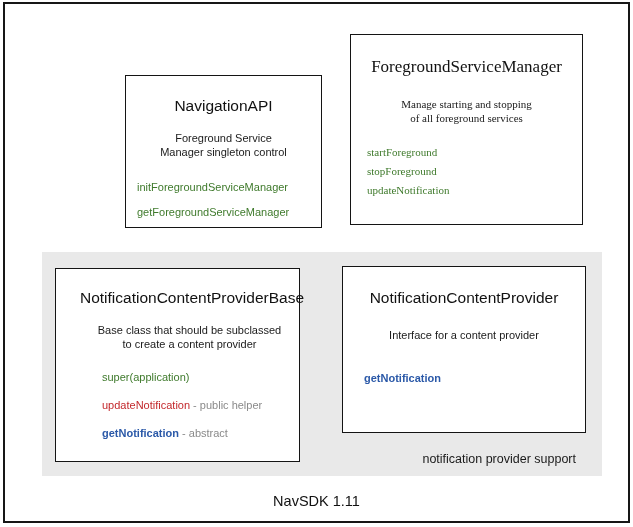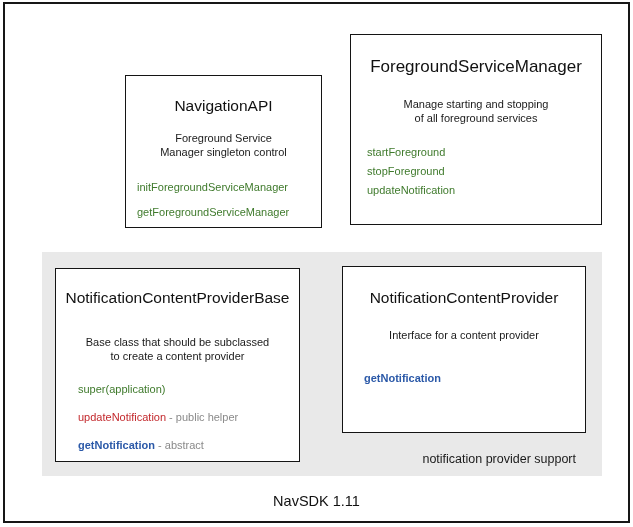--- a/index.html
+++ b/index.html
@@ -101,36 +101,38 @@
     margin-left: 44px;
   }
   #box-navigation-api .class-title { margin-top: 21px; }
   #box-navigation-api .class-desc  { margin-top: 16px; }
   #box-navigation-api .members     { margin-top: 21px; padding-left: 11px; }
   #box-navigation-api .member + .member { margin-top: 12px; }
 
   #box-foreground-service-manager {
     left: 345px;
     top: 30px;
-    width: 252px;
+    width: 233px;
     height: 191px;
+    font-family: Liberation Serif, serif;
   }
   #box-foreground-service-manager .class-title { margin-top: 22px; font-size: 17px; }
   #box-foreground-service-manager .class-desc  { margin-top: 20px; }
   #box-foreground-service-manager .members     { margin-top: 20px; padding-left: 16px; }
   #box-foreground-service-manager .member + .member { margin-top: 6px; }
 
   #box-notification-content-provider-base {
     left: 50px;
     top: 264px;
     width: 245px;
     height: 194px;
+    padding-left: 24px;
   }
   #box-notification-content-provider-base .class-title { margin-top: 20px; font-size: 15.5px; }
-  #box-notification-content-provider-base .class-desc  { margin-top: 28px; }
+  #box-notification-content-provider-base .class-desc  { margin-top: 16px; }
   #box-notification-content-provider-base .members     { margin-top: 19px; padding-left: 22px; }
   #box-notification-content-provider-base .member + .member { margin-top: 15px; }
 
   #box-notification-content-provider {
     left: 337px;
     top: 262px;
     width: 244px;
     height: 167px;
   }
   #box-notification-content-provider .class-title { margin-top: 22px; font-size: 15.5px; }

